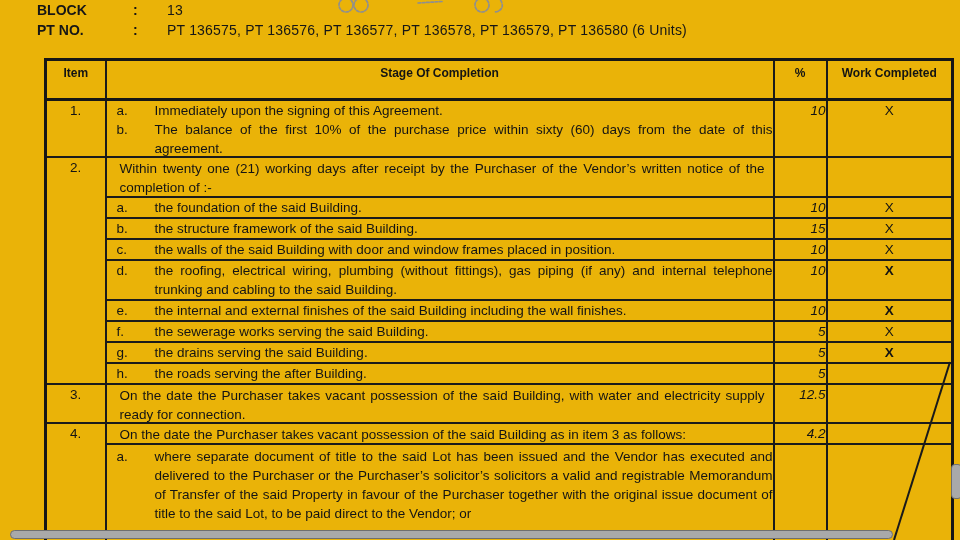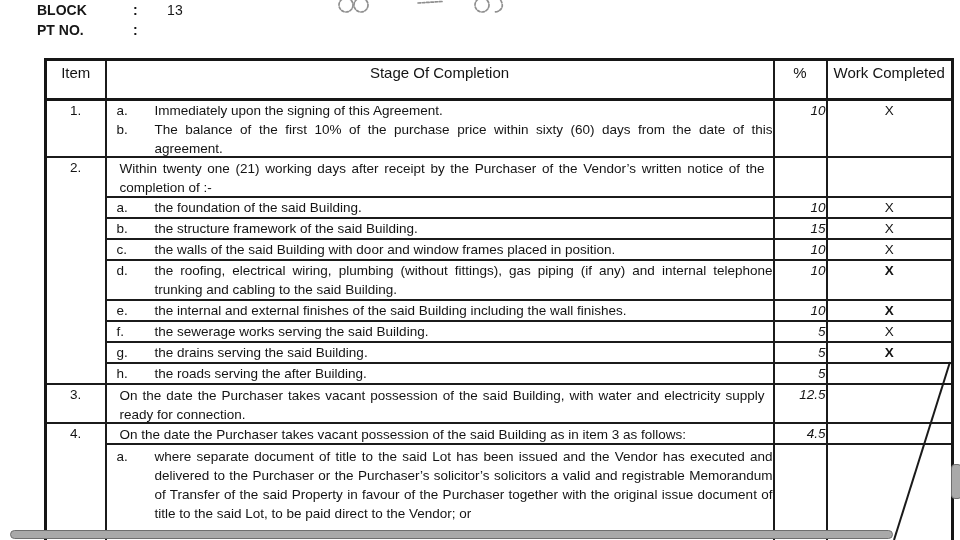--- a/index.html
+++ b/index.html
@@ -1,18 +1,18 @@
 <!DOCTYPE html>
 <html><head>
 <meta charset="utf-8">
 <style>
   * { margin:0; padding:0; box-sizing:border-box; }
   html,body { background:#e8e8e8; }
   .page {
-    position:relative; width:960px; height:540px; background:#ffffff;
+    position:relative; width:960px; height:540px; background:#eab308;
     overflow:hidden; font-family:"Liberation Sans","DejaVu Sans",sans-serif;
     color:#161616;
   }
   
   .doc-head {
     position:absolute; left:37px; top:0px;
     display:grid; grid-template-columns:96px 34px auto;
     font-size:14px; line-height:20px;
   }
   .doc-head .lbl { font-weight:bold; }
@@ -30,21 +30,21 @@
   }
   table.sched col.c-item { width:60px; }
   table.sched col.c-stage { width:668px; }
   table.sched col.c-pct { width:53px; }
   table.sched col.c-work { width:126px; }
   table.sched th, table.sched td {
     border:2px solid #1b1b1b; vertical-align:top; padding:0;
     overflow:hidden;
   }
   table.sched th {
-    font-weight:normal; font-size:15px;
+    font-weight:bold; font-size:12px;
     height:40px; padding-top:3px; line-height:18px;
     border-bottom:3px solid #161616;
   }
   td.item { text-align:center; padding-top:2px; }
   td.pct  { text-align:right; padding-top:1px;font-style:italic; }
   td.work { text-align:center; padding-top:1px; }
   td.work.bx { font-weight:bold; }
   .clip { overflow:hidden; }
   .hang { display:flex; }
   .hang .ltr { flex:none; width:48px; padding-left:10px; }
@@ -76,20 +76,21 @@
 <body>
 
 <div class="page">
 
   <div class="doc-head">
     <span class="lbl">BLOCK</span>
     <span class="lbl">:</span>
     <span class="val">13</span>
     <span class="lbl">PT NO.</span>
     <span class="lbl">:</span>
+    <span class="val">PT 136575, PT 136576, PT 136577, PT 136578, PT 136579, PT 136580 (6 Units)</span>
   </div>
 
   <svg class="handwriting" width="200" height="20" viewBox="0 0 200 20">
     <g fill="none" stroke="#8f8f8f" stroke-width="1.7" stroke-linecap="round" stroke-dasharray="2.6 1.7">
       <circle cx="16" cy="5" r="7"></circle>
       <circle cx="31" cy="5" r="7"></circle>
       <path d="M88 3 L112 1.5"></path>
       <circle cx="152" cy="5" r="7"></circle>
       <path d="M168 -3 c7 7 5 14 -3 15"></path>
     </g>
@@ -225,21 +226,21 @@
       </td>
       <td class="pct">12.5</td>
       <td class="work"></td>
     </tr>
 
     <tr class="rh4">
       <td class="item" rowspan="2">4.</td>
       <td>
         <div class="clip plain" style="height:19px">On the date the Purchaser takes vacant possession of the said Building as in item 3 as follows:</div>
       </td>
-      <td class="pct">4.5</td>
+      <td class="pct">4.2</td>
       <td class="work"></td>
     </tr>
 
     <tr class="rh4a">
       <td>
         <div class="clip" style="height:102px">
           <div class="hang" style="padding-top:2px">
             <span class="ltr">a.</span>
             <span class="txt just">where separate document of title to the said Lot has been issued and the Vendor has executed and delivered to the Purchaser or the Purchaser’s solicitor’s solicitors a valid and registrable Memorandum of Transfer of the said Property in favour of the Purchaser together with the original issue document of title to the said Lot, to be paid direct to the Vendor; or</span>
           </div>

